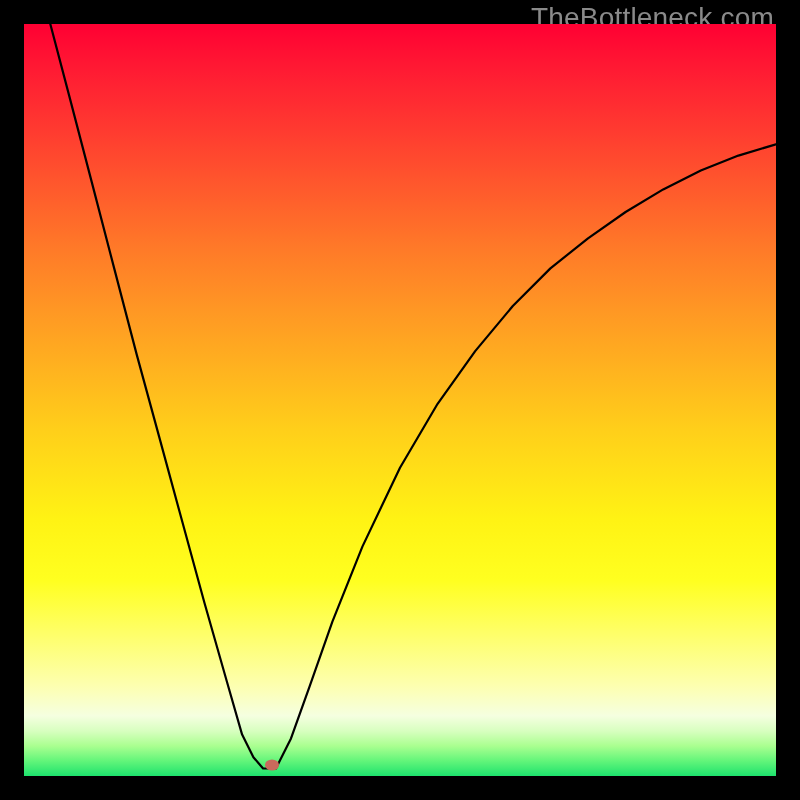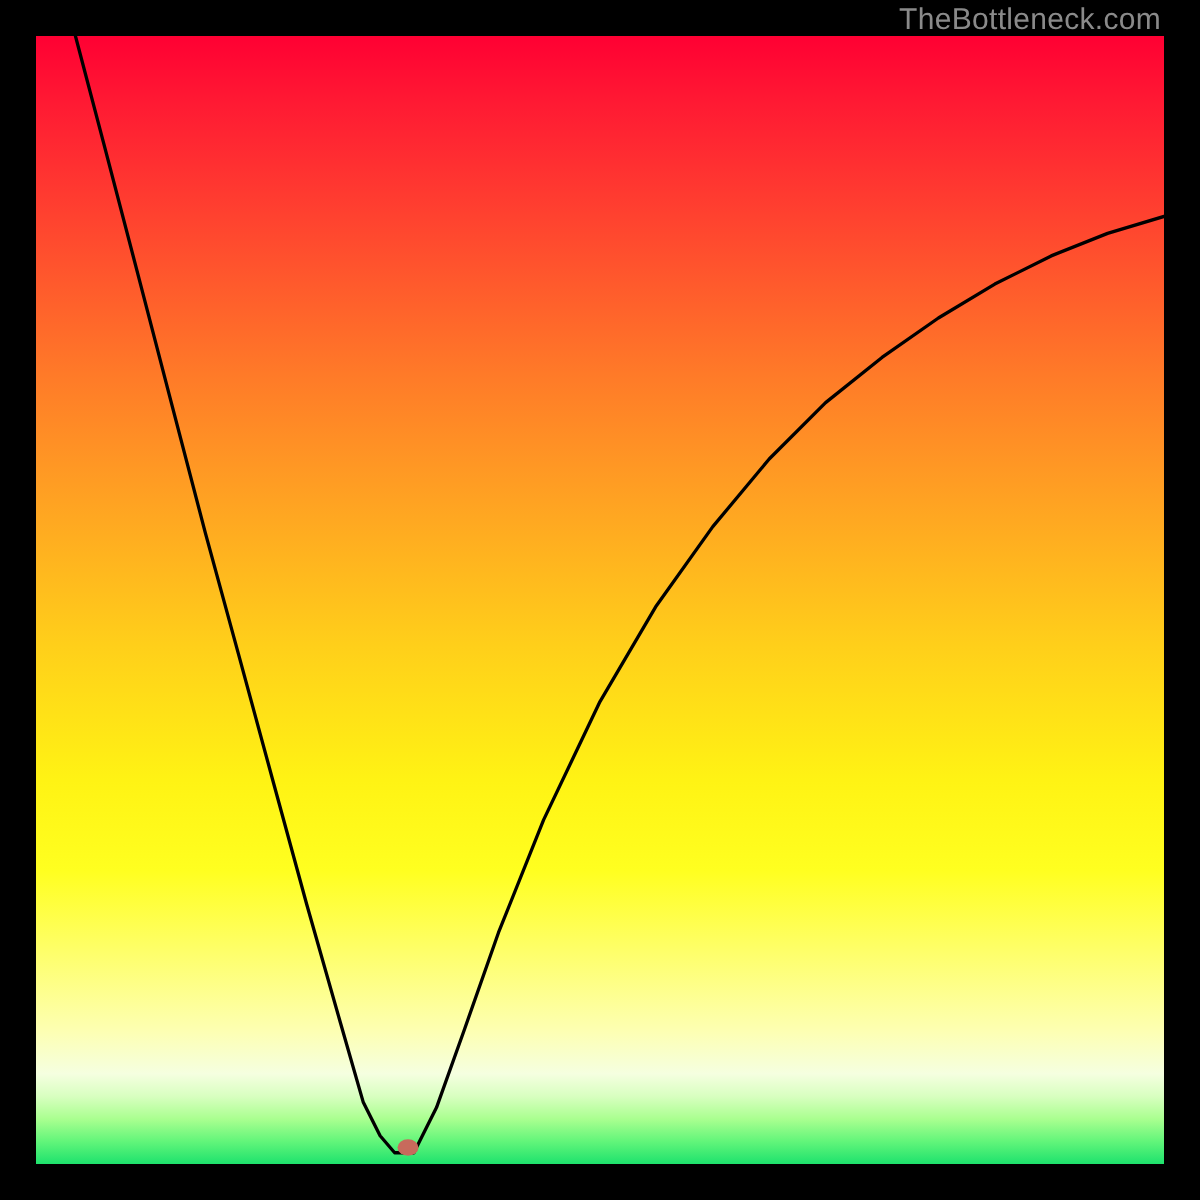--- a/index.html
+++ b/index.html
@@ -47,21 +47,21 @@
       #aaff90 96%,
       #62f57a 98%,
       #1ee26d 100%
     );
   }
   .watermark {
     position: absolute;
     top: 2px;
     right: 26px;
     color: #8a8a8a;
-    font-size: 20px;
+    font-size: 28px;
     letter-spacing: 0.2px;
     user-select: none;
   }
   svg.curve {
     position: absolute;
     inset: 0;
     width: 100%;
     height: 100%;
   }
   .marker {

